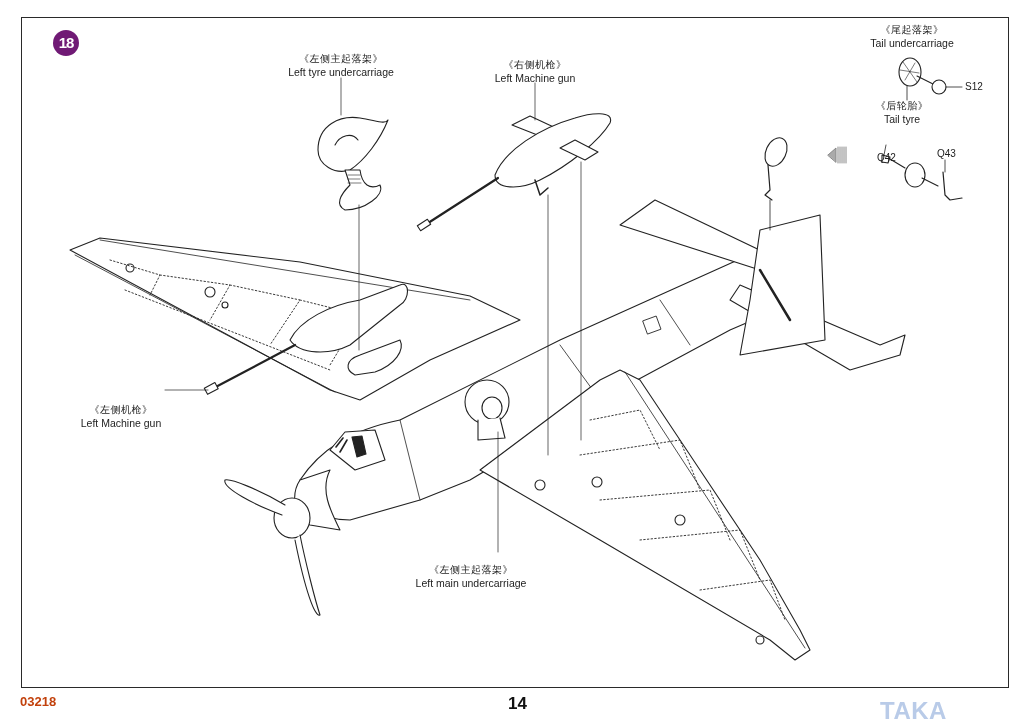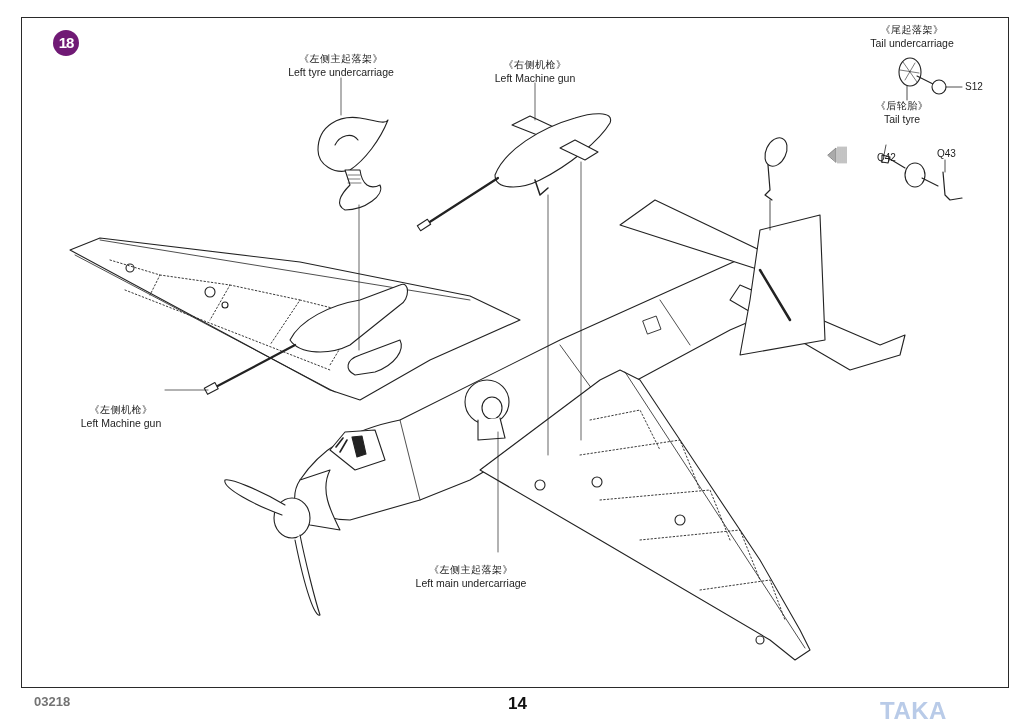--- a/index.html
+++ b/index.html
@@ -9,21 +9,21 @@
            border: 1.5px solid #2a2a2a; box-sizing: border-box; }
   .step-badge { position: absolute; left: 53px; top: 30px; width: 26px; height: 26px;
                 border-radius: 50%; background: #701a75; color: #fff; font-weight: bold;
                 font-size: 15px; line-height: 26px; text-align: center; letter-spacing: -1px;
                 font-family: "Liberation Sans", sans-serif; }
   .callout { position: absolute; text-align: center; font-size: 10.5px; line-height: 13px;
              color: #222; white-space: nowrap; }
   .callout .cn { font-size: 10px; letter-spacing: 0.5px; font-family: Liberation Mono, monospace; }
   .part-code { position: absolute; font-size: 10px; color: #222; }
   svg.art { position: absolute; left: 0; top: 0; }
-  .footer-code { position: absolute; left: 34px; top: 694px; font-weight: bold; font-size: 13px; color: #737373; }
+  .footer-code { position: absolute; left: 20px; top: 694px; font-weight: bold; font-size: 13px; color: #c2410c; }
   .footer-page { position: absolute; left: 508px; top: 694px; font-weight: bold; font-size: 17px; color: #111; }
   .watermark { position: absolute; left: 880px; top: 697px; font-weight: bold; font-size: 24px;
                color: #b9cbe8; letter-spacing: 0.5px; }
 </style>
 </head>
 <body>
 
 <div class="frame"></div>
 
 <div class="step-badge">18</div>

